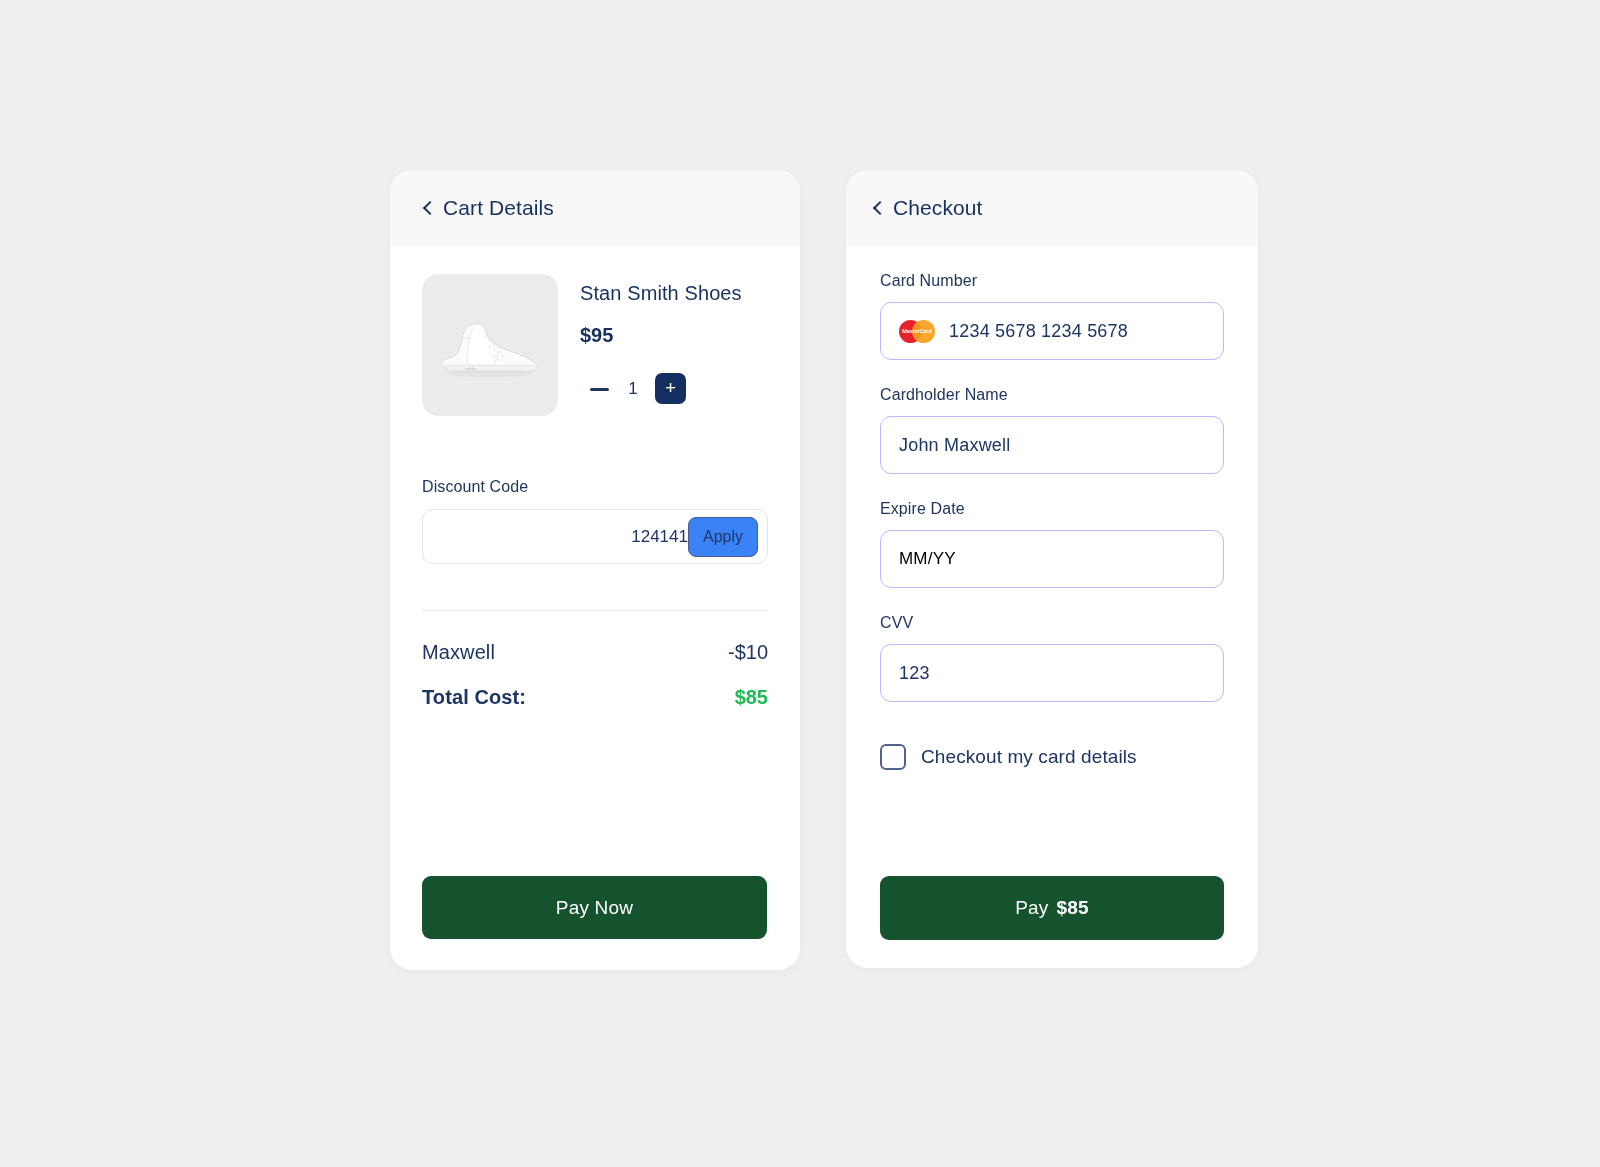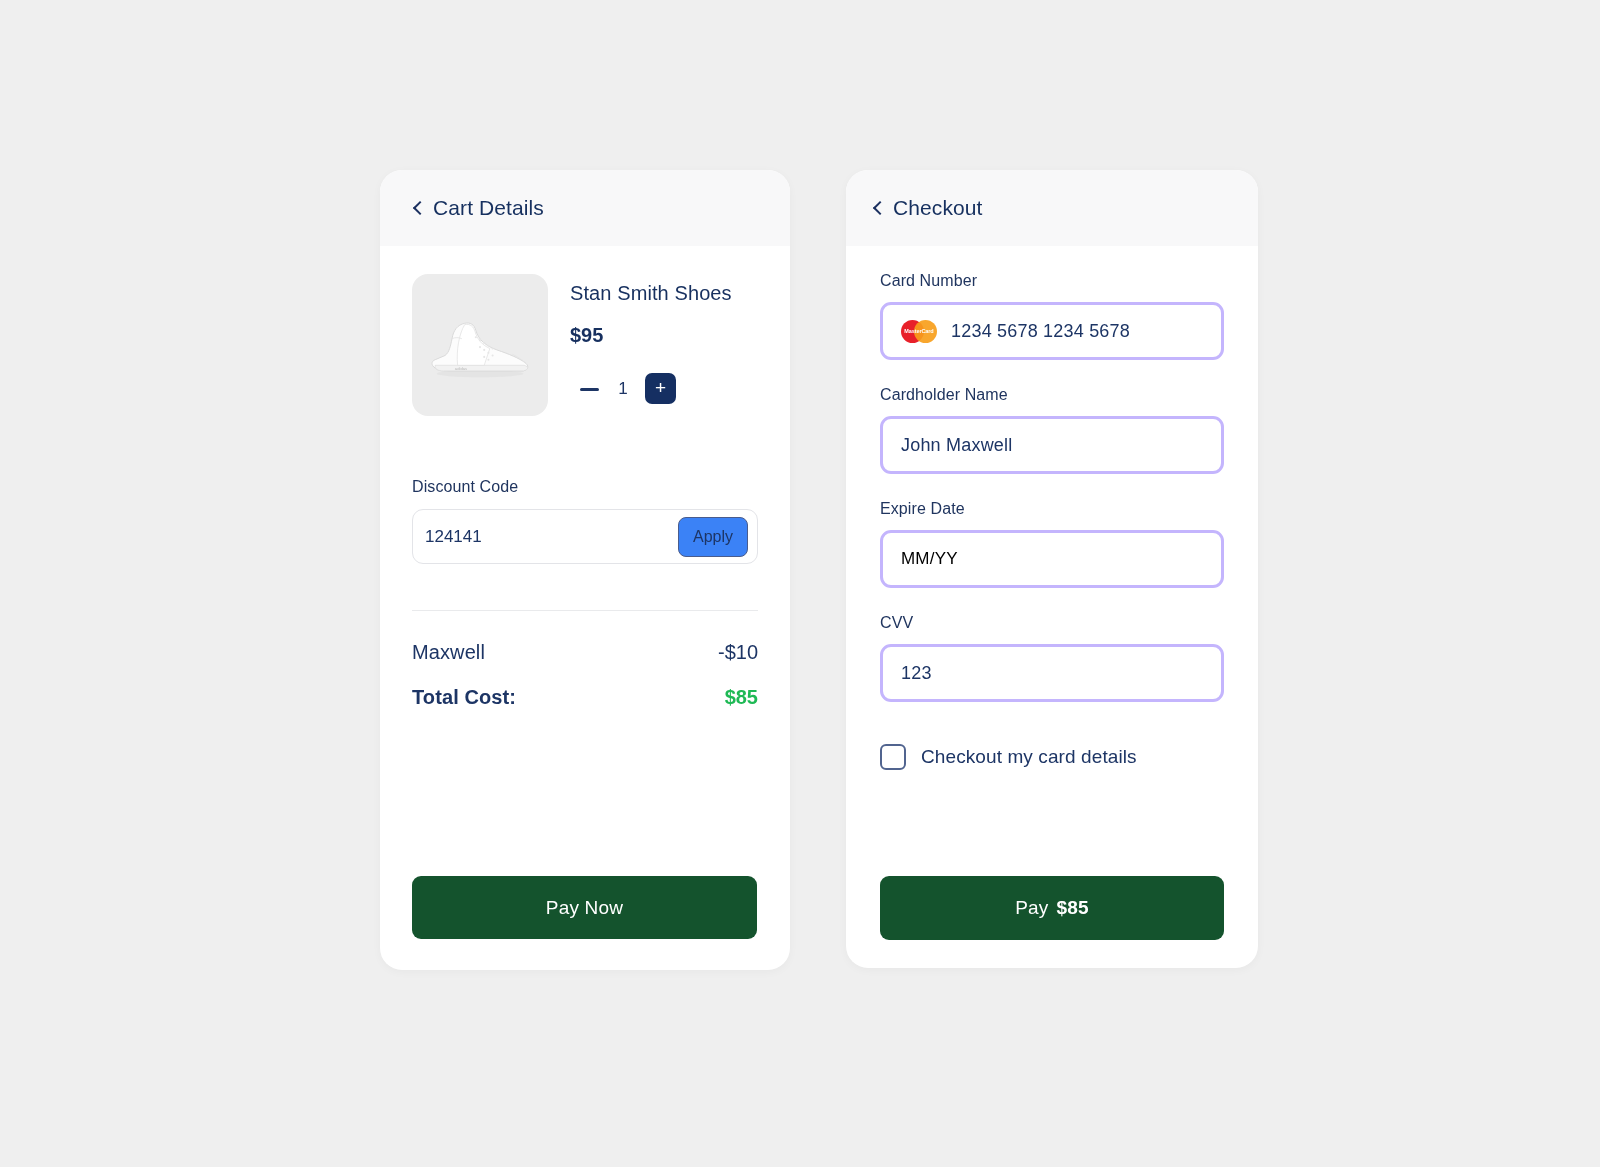--- a/index.html
+++ b/index.html
@@ -19,21 +19,21 @@
   }
 
   
   .card {
     position: absolute;
     background: #ffffff;
     border-radius: 22px;
     overflow: hidden;
     box-shadow: 0 2px 10px rgba(0,0,0,0.035);
   }
-  #cart-card    { left: 380px;  top: 170px; width: 410px; height: 800px; }
+  #cart-card    { left: 390px;  top: 170px; width: 410px; height: 800px; }
   #checkout-card{ left: 846px;  top: 170px; width: 412px; height: 798px; }
 
   .card-header {
     background: #f8f8f9;
     height: 76px;
     display: flex;
     align-items: center;
     padding-left: 31px;
   }
   #checkout-card .card-header { padding-left: 25px; }
@@ -148,20 +148,21 @@
     display: flex;
     align-items: center;
     padding: 0 9px 0 12px;
     background: #fff;
   }
   .discount-value {
     flex: 1 1 auto;
     font-size: 17px;
     color: #1d3565;
     padding-left: 0px;
+    text-align: right;
   }
   .apply-btn {
     border: 1.4px solid #4a5c8c;
     border-radius: 8px;
     height: 40px;
     padding: 0 14px;
     background: #3b82f6;
     color: #1d3565;
     font-size: 16px;
     font-family: "Liberation Sans", sans-serif;
@@ -223,21 +224,21 @@
   }
   #pay-amount-button .amt { font-weight: bold; }
 
   
   .form-group { margin-top: 26px; }
   #group-card-number { }
 
   .input-box {
     margin-top: 12px;
     height: 58px;
-    border: 3px solid #c4b5fd;
+    border: 1px solid #c4b5fd;
     border-radius: 11px;
     display: flex;
     align-items: center;
     padding: 0 18px;
     background: #fff;
   }
   .input-value {
     font-size: 18px;
     color: #1d3565;
     letter-spacing: .2px;

